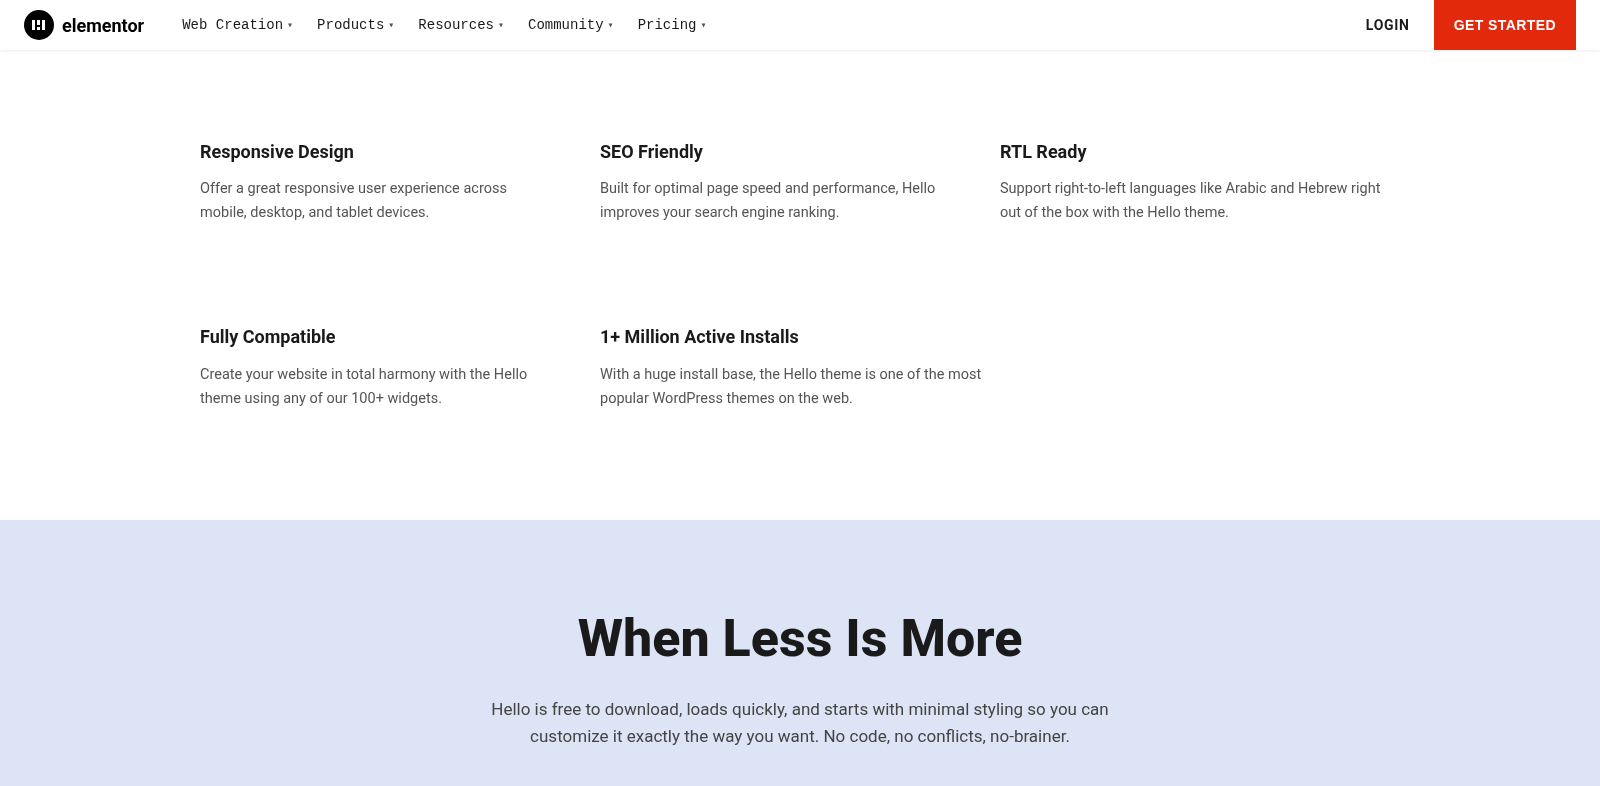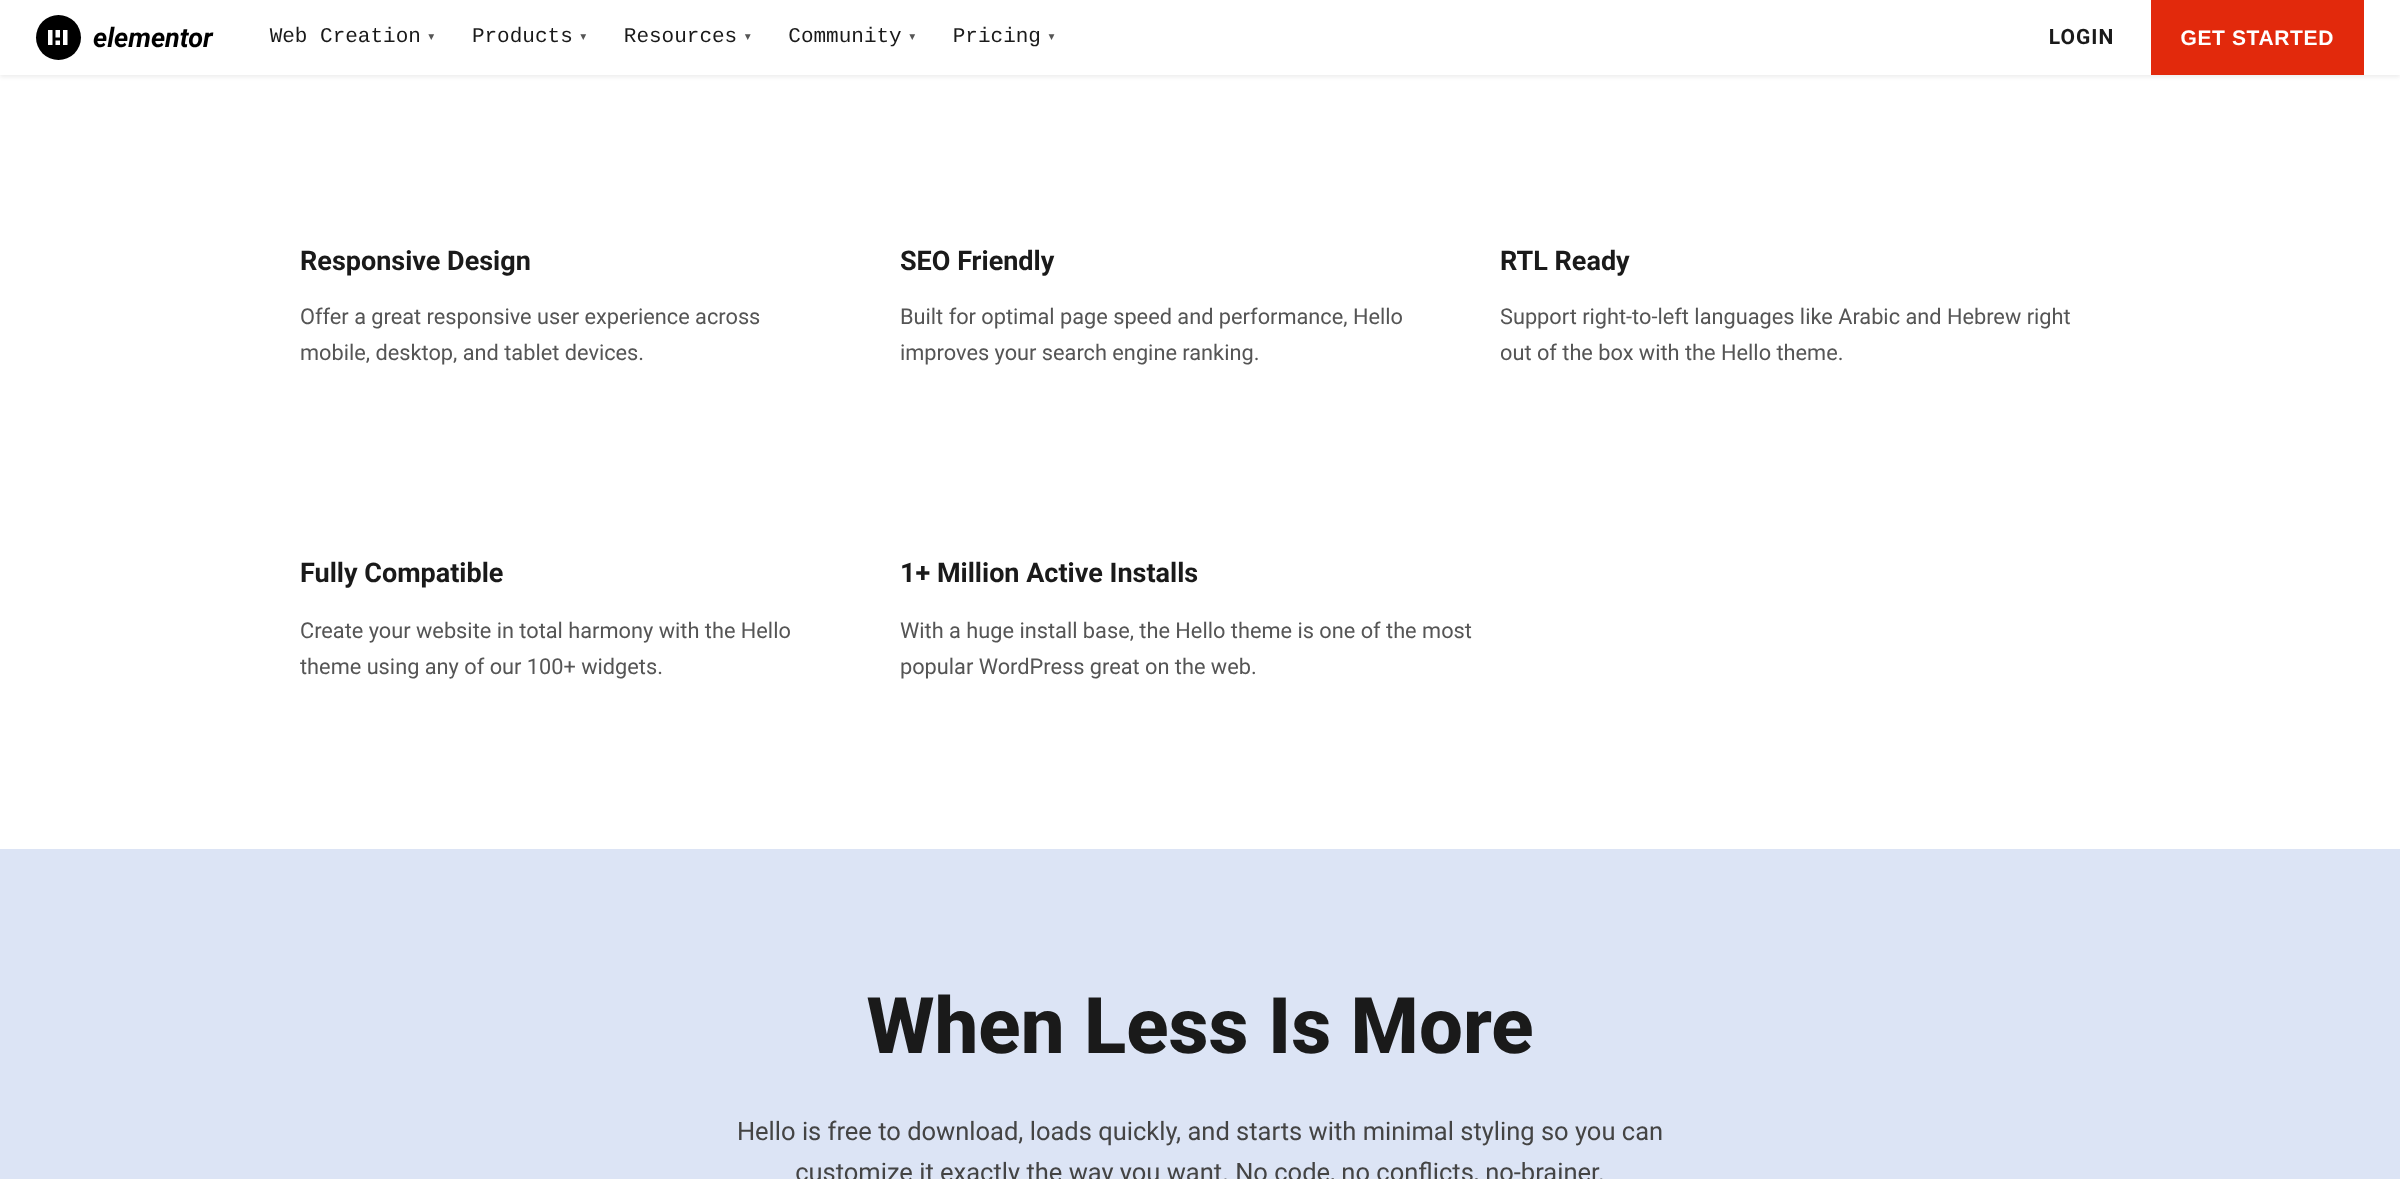--- a/index.html
+++ b/index.html
@@ -21,21 +21,20 @@
     }
     .nav-logo {
       display: flex;
       align-items: center;
       gap: 8px;
       text-decoration: none;
       color: #000;
       font-weight: 700;
       font-size: 18px;
       margin-right: 28px;
-      font-style: italic;
     }
     .logo-icon {
       width: 30px;
       height: 30px;
       background: #000;
       border-radius: 50%;
       display: flex;
       align-items: center;
       justify-content: center;
       color: #fff;
@@ -118,21 +117,20 @@
       grid-column: 1 / -1;
       height: 40px;
     }
 
     .feature-title {
       font-size: 18px;
       font-weight: 700;
       color: #1a1a1a;
       margin-bottom: 14px;
       line-height: 1.3;
-      margin-top: 23px;
     }
 
     .feature-desc {
       font-size: 14.5px;
       color: #555;
       line-height: 1.65;
     }
 
     
     .cta-section {
@@ -219,21 +217,21 @@
     </div>
 
     <div class="feature-row-spacer"></div>
 
     <div class="feature-item">
       <h3 class="feature-title">Fully Compatible</h3>
       <p class="feature-desc">Create your website in total harmony with the Hello theme using any of our 100+ widgets.</p>
     </div>
     <div class="feature-item">
       <h3 class="feature-title">1+ Million Active Installs</h3>
-      <p class="feature-desc">With a huge install base, the Hello theme is one of the most popular WordPress great on the web.</p>
+      <p class="feature-desc">With a huge install base, the Hello theme is one of the most popular WordPress themes on the web.</p>
     </div>
 
   </div>
 </section>
 
 <section class="cta-section">
   <h2 class="cta-title">When Less Is More</h2>
   <p class="cta-desc">Hello is free to download, loads quickly, and starts with minimal styling so you can customize it exactly the way you want. No code, no conflicts, no-brainer.</p>
 
 </section>

